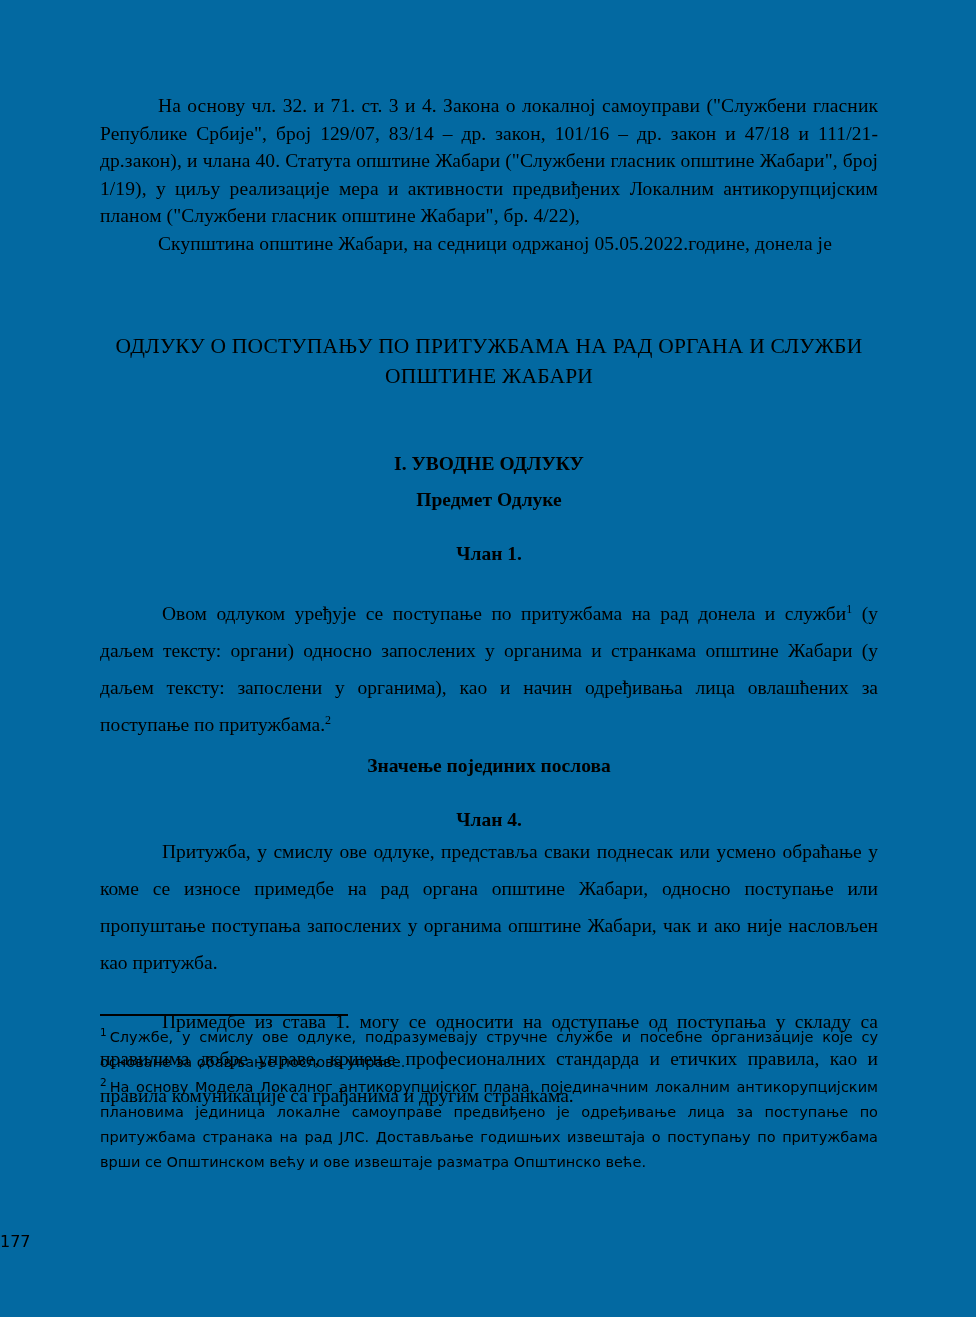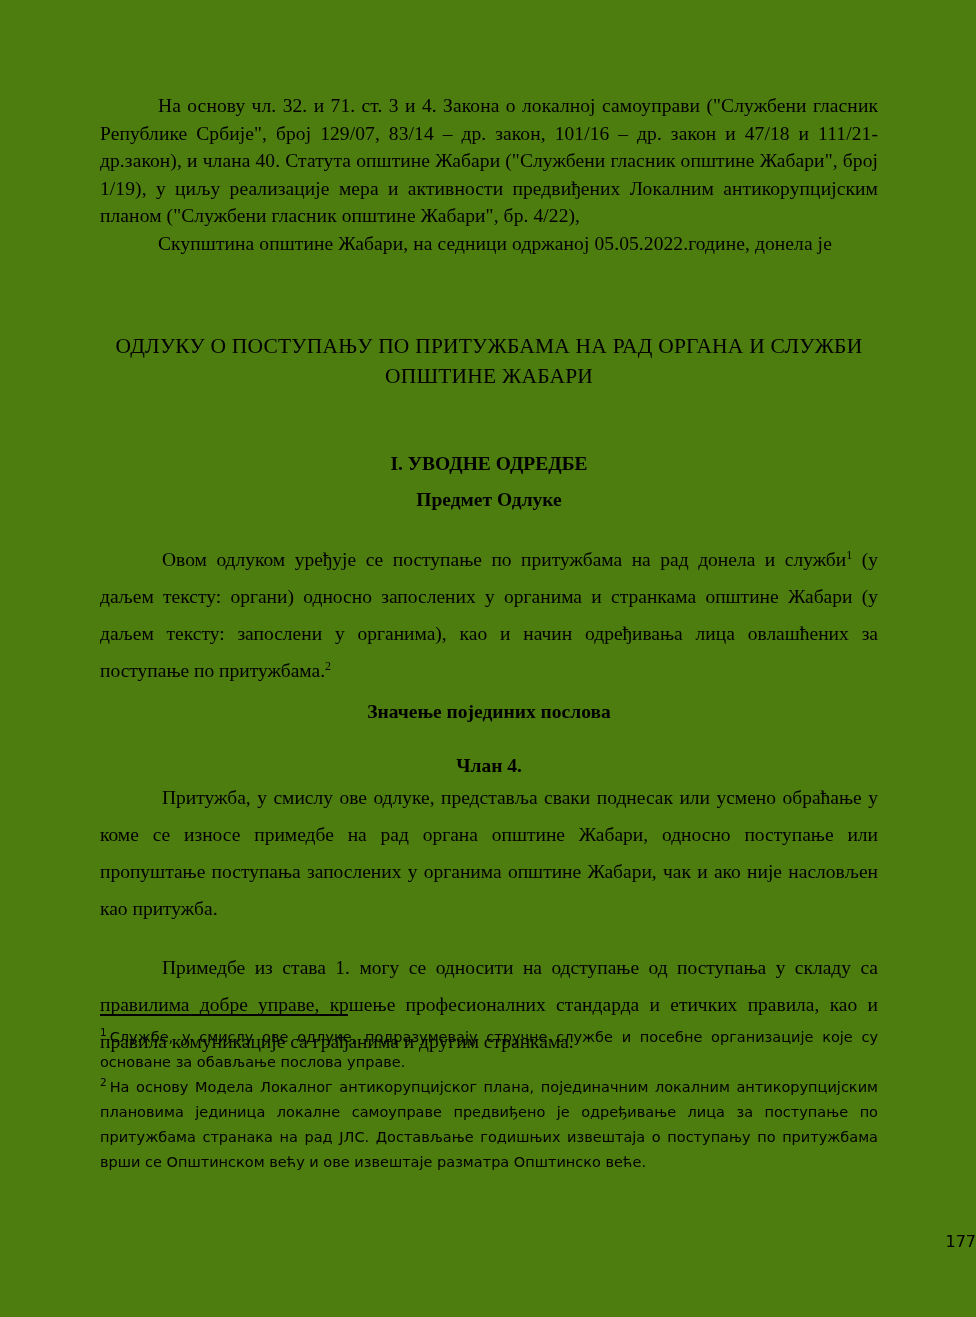--- a/index.html
+++ b/index.html
@@ -8,21 +8,21 @@
     background: #ffffff;
   }
   body {
     font-family: "Liberation Serif", "DejaVu Serif", serif;
     color: #000000;
   }
   .page {
     position: relative;
     width: 976px;
     height: 1317px;
-    background: #4d7c0f;
+    background: #0369a1;
     overflow: hidden;
     box-sizing: border-box;
     padding-left: 12px;
   }
   .content {
     position: absolute;
     left: 100px;
     top: 92px;
     width: 778px;
   }
@@ -125,44 +125,45 @@
     line-height: 0;
     margin-right: 3px;
   }
 
   
   .page-number {
     position: absolute;
     left: 0;
     top: 1232px;
     width: 976px;
-    text-align: right;
+    text-align: left;
     font-family: "DejaVu Sans", "Liberation Sans", sans-serif;
     font-size: 16px;
     font-weight: normal;
   }
 </style>
 </head>
 <body>
 
 <div class="page">
 
   <div class="content">
 
     <div class="preamble">
       <p>На основу чл. 32. и 71. ст. 3 и 4. Закона о локалној самоуправи ("Службени гласник Републике Србије", број 129/07, 83/14 – др. закон, 101/16 – др. закон и 47/18 и 111/21-др.закон), и члана 40. Статута општине Жабари ("Службени гласник општине Жабари", број 1/19), у циљу реализације мера и активности предвиђених Локалним антикорупцијским планом ("Службени гласник општине Жабари", бр. 4/22),</p>
       <p class="lastline">Скупштина општине Жабари, на седници одржаној 05.05.2022.године, донела је</p>
     </div>
 
     <div class="doc-title">ОДЛУКУ О ПОСТУПАЊУ ПО ПРИТУЖБАМА НА РАД ОРГАНА  И СЛУЖБИ ОПШТИНЕ ЖАБАРИ</div>
 
-    <div class="h-section">I. УВОДНЕ ОДРЕДБЕ</div>
+    <div class="h-section">I. УВОДНЕ ОДЛУКУ</div>
 
     <div class="h-sub">Предмет Одлуке</div>
 
+    <div class="h-article">Члан 1.</div>
 
     <p class="body-para gap-top-article">
       <span>Овом одлуком уређује се поступање по притужбама на рад донела и служби</span><sup class="fn">1</sup><span> (у даљем тексту: органи) односно запослених у органима и странкама општине Жабари (у даљем тексту: запослени у органима), као и начин одређивања лица овлашћених за поступање по притужбама.</span><sup class="fn">2</sup>
     </p>
 
     <div class="h-sub">Значење појединих послова</div>
 
     <div class="h-article">Члан 4.</div>
 
     <p class="body-para gap-lg">Притужба, у смислу ове одлуке, представља сваки поднесак или усмено обраћање у коме се износе примедбе на рад органа општине Жабари, односно поступање или пропуштање поступања запослених у органима општине Жабари, чак и ако није насловљен као притужба.</p>

